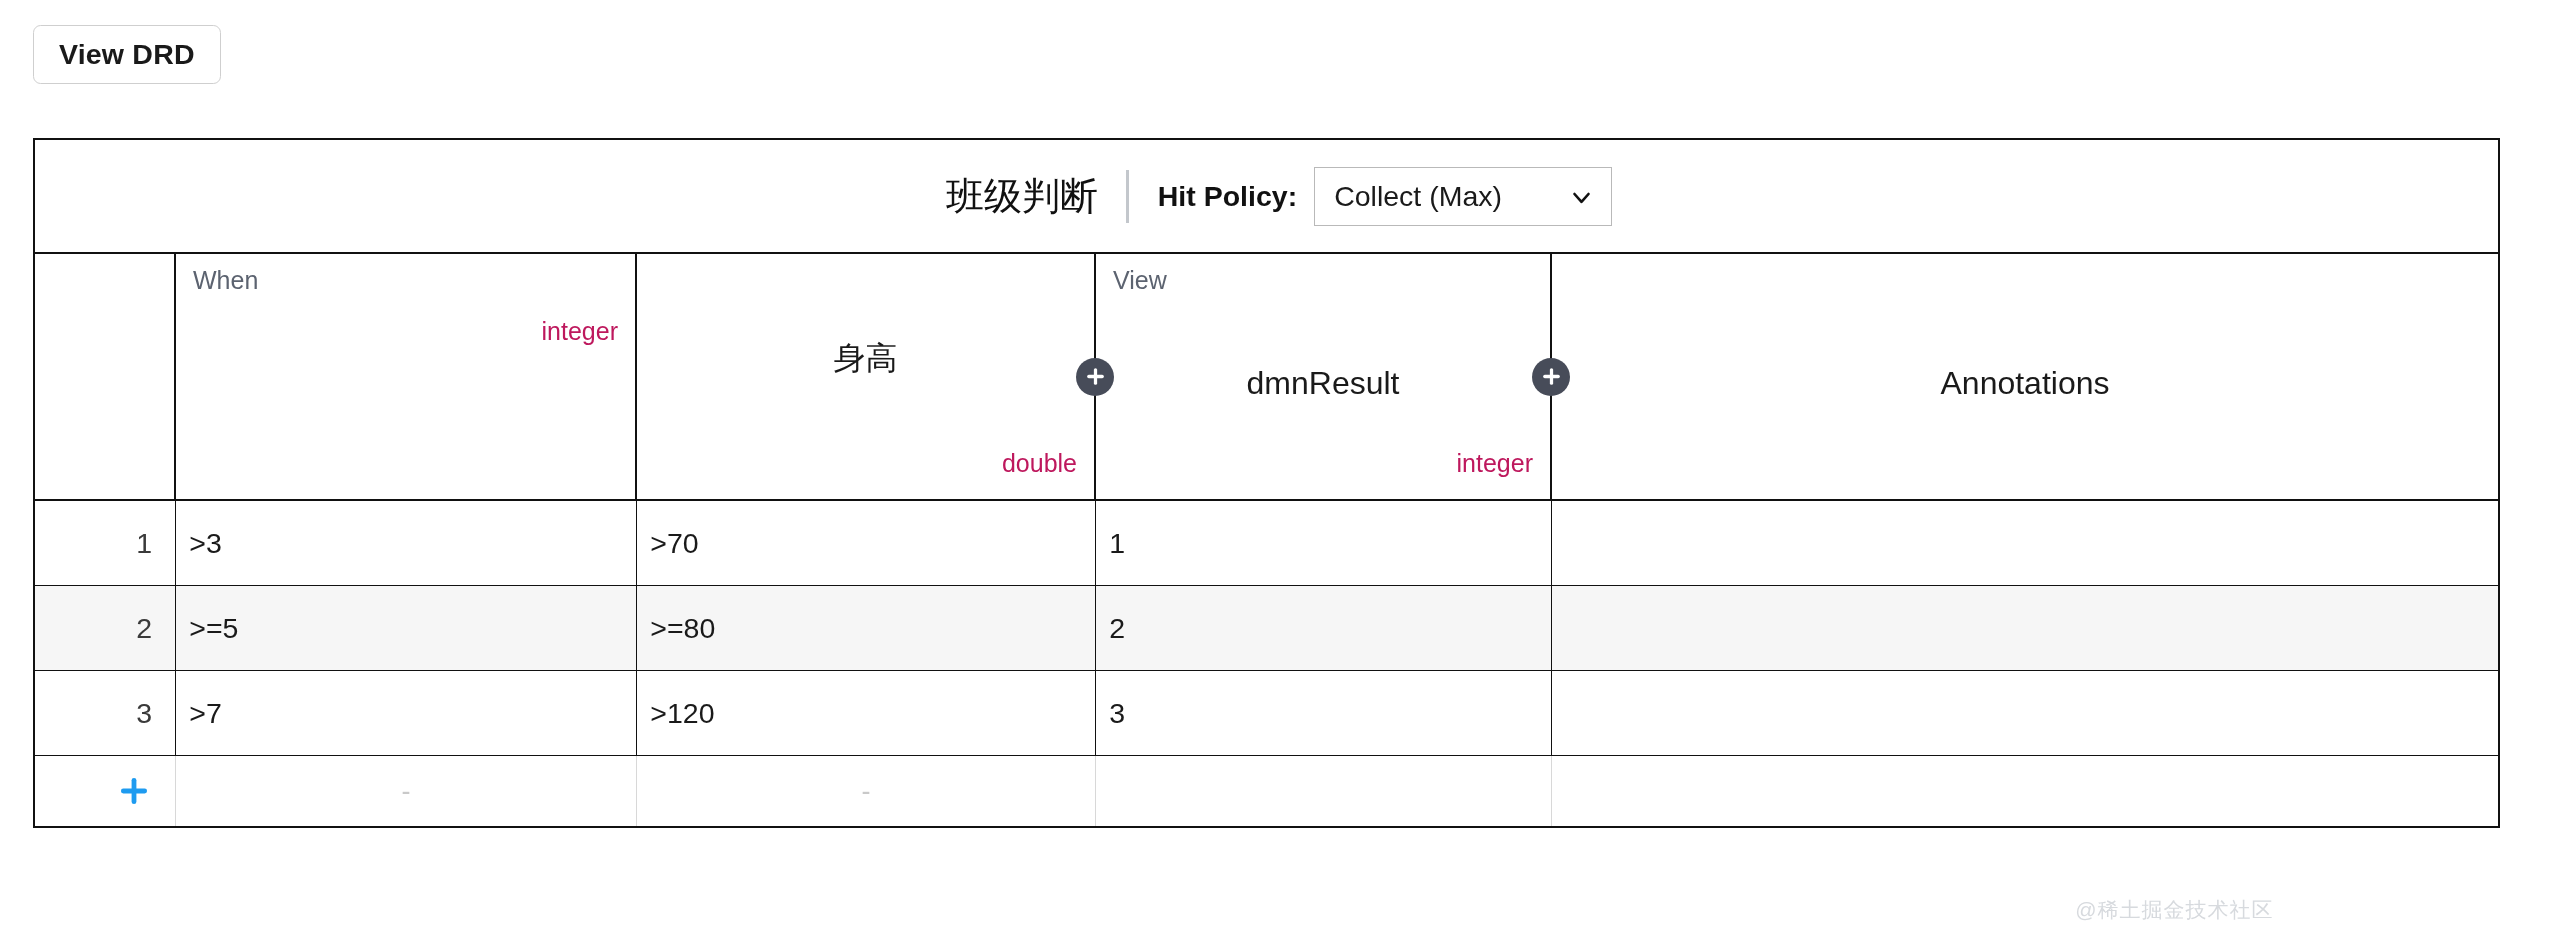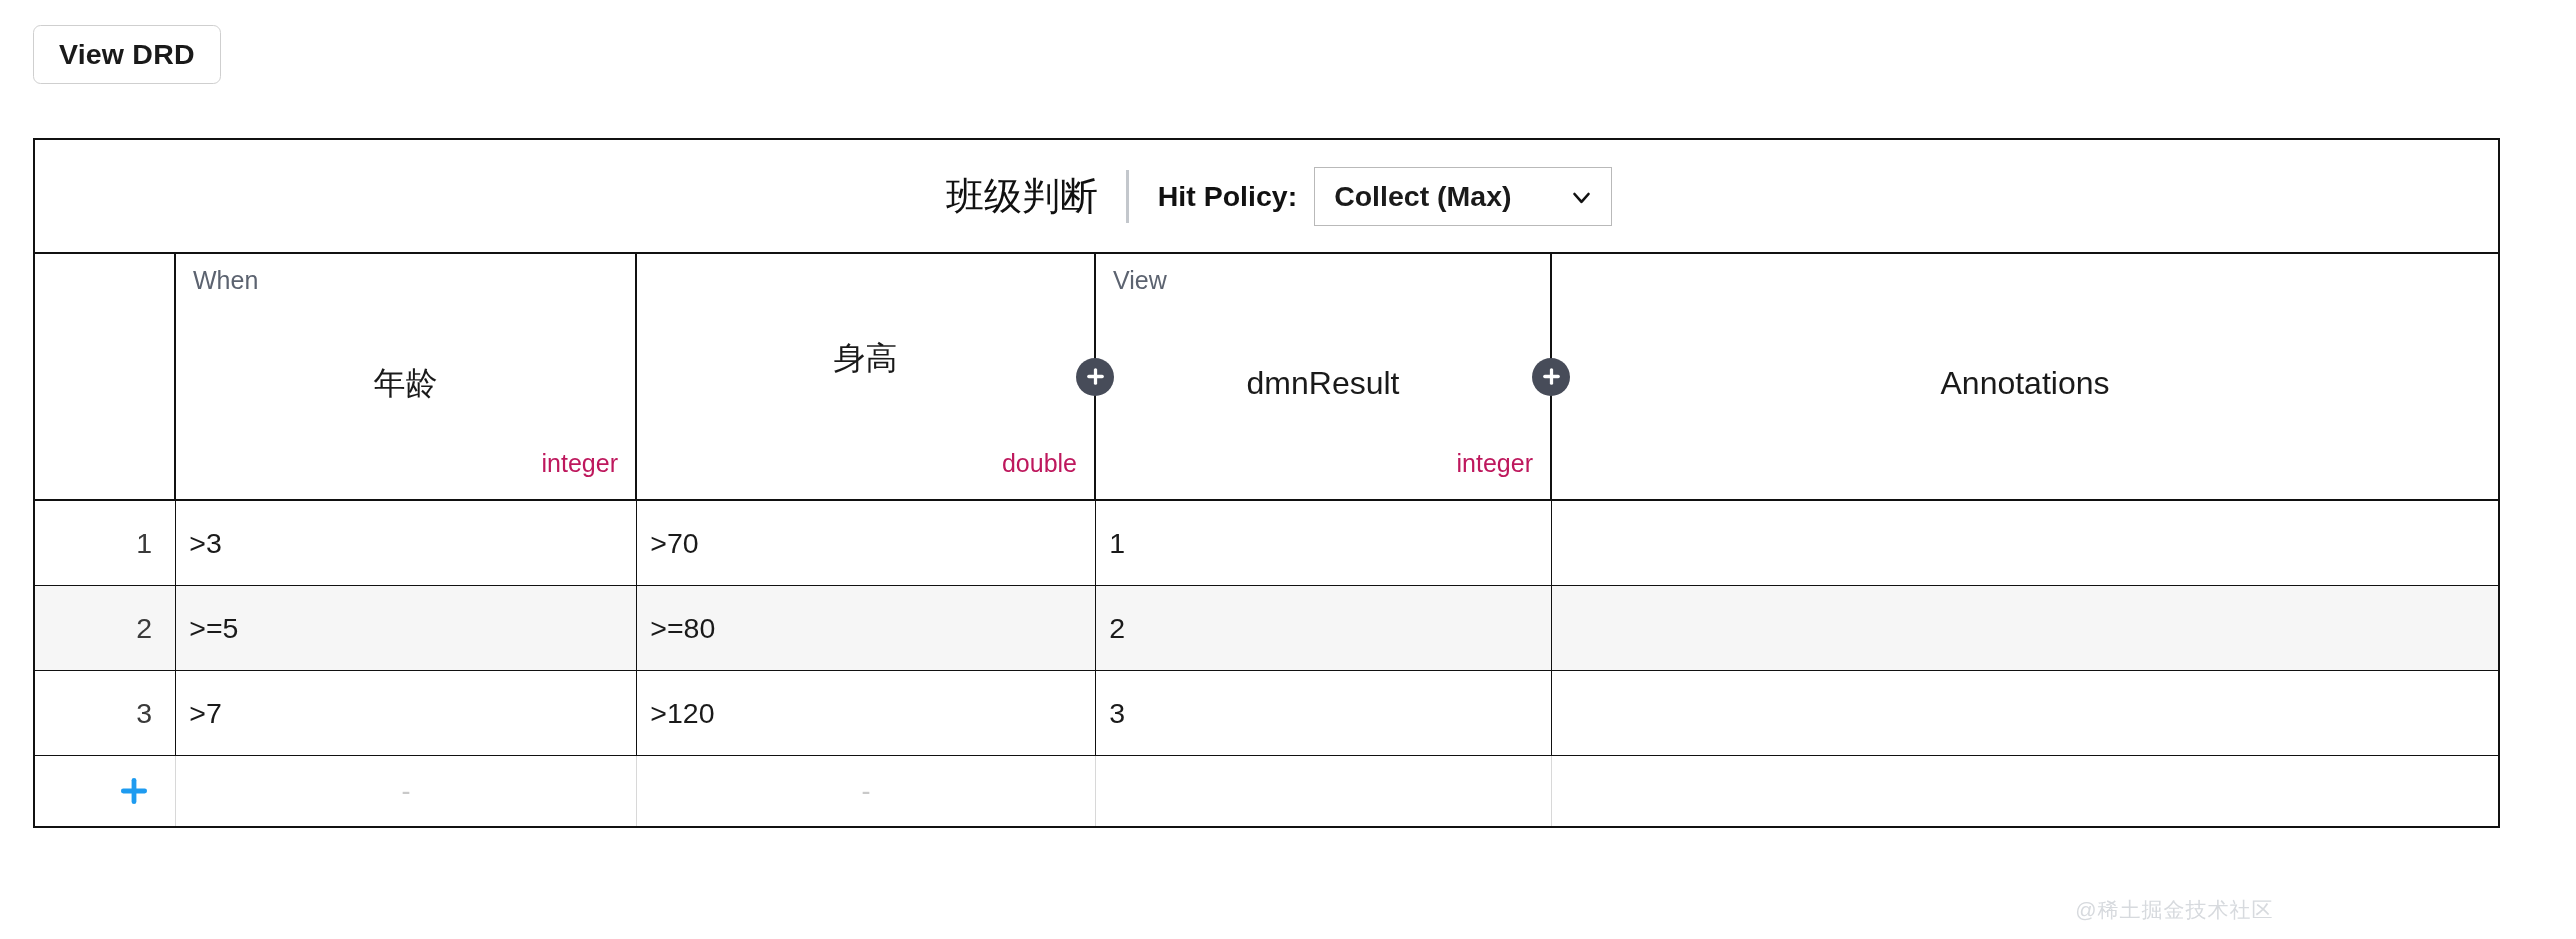--- a/index.html
+++ b/index.html
@@ -84,21 +84,20 @@
     align-items: center;
     height: 59px;
     min-width: 298px;
     padding: 0 59px 0 19px;
     border: 1.9px solid #b9b9b9;
     background: #ffffff;
     font-size: 28.5px;
     color: #1a1a1a;
     cursor: pointer;
     white-space: nowrap;
-    font-weight: bold;
   }
   .chevron {
     position: absolute;
     right: 19px; top: 50%;
     width: 21px; height: 21px;
     margin-top: -9.5px;
     pointer-events: none;
   }
   .chevron svg { display: block; width: 21px; height: 21px; }
 
@@ -254,21 +253,20 @@
     </div>
 
     <div class="dt-grid">
 
       <div class="dt-row dt-header-row">
 
         <div class="hcell idx c-idx"></div>
 
         <div class="hcell c-when">
           <div class="h-role">When</div>
-          <div class="h-name">年龄</div>
           <div class="h-type">integer</div>
         </div>
 
         <div class="hcell c-and">
           <div class="h-name">身高</div>
           <div class="h-type">double</div>
           <div class="col-plus">
             <svg viewBox="0 0 24 24" fill="none" stroke="#ffffff" stroke-width="3.4" stroke-linecap="round">
               <line x1="12" y1="5" x2="12" y2="19"></line>
               <line x1="5" y1="12" x2="19" y2="12"></line>

